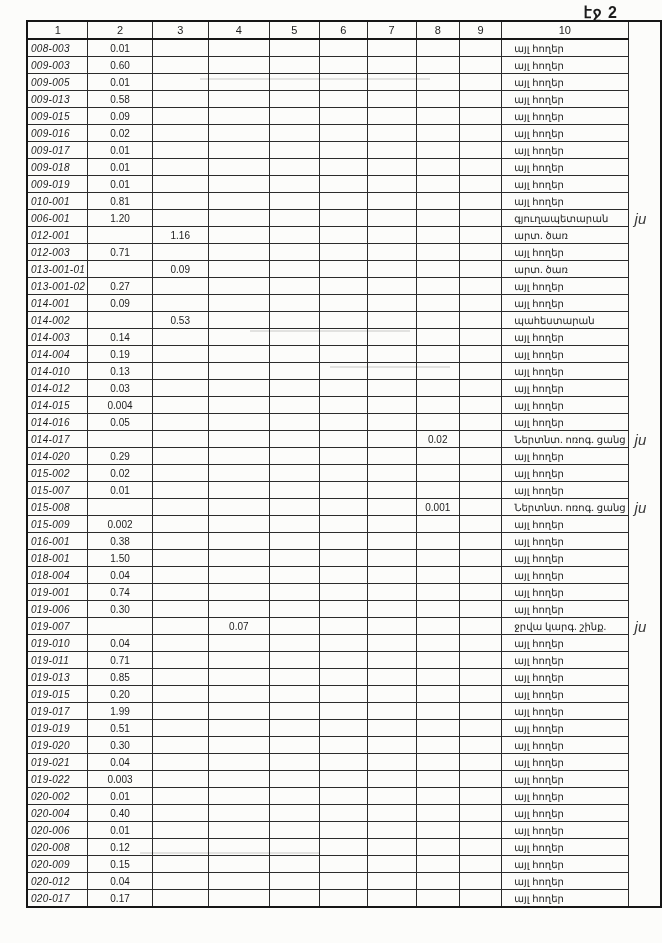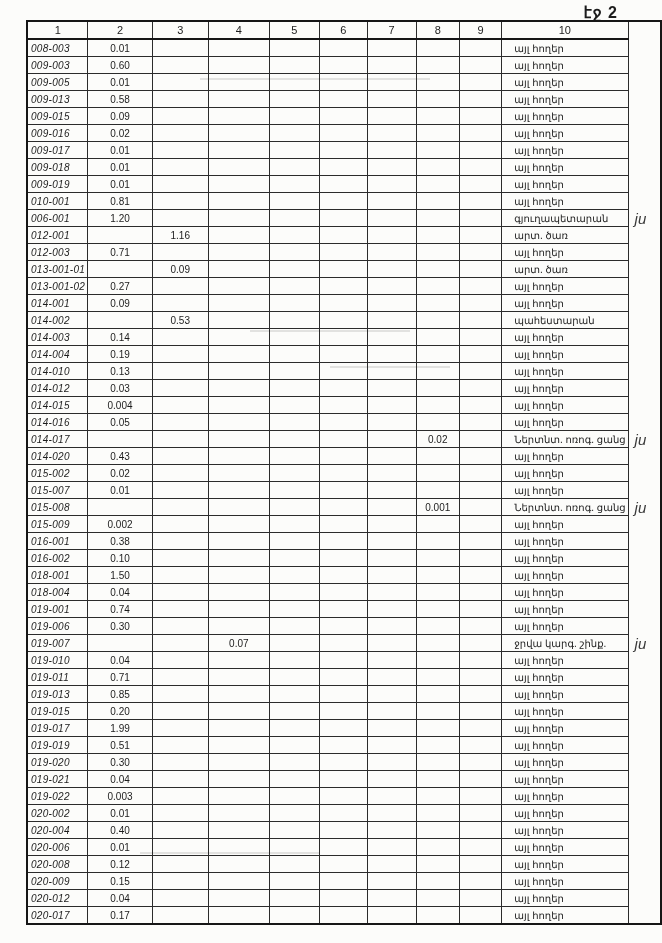--- a/index.html
+++ b/index.html
@@ -413,21 +413,21 @@
           <td class="value-cell"></td>
           <td class="value-cell"></td>
           <td class="value-cell"></td>
           <td class="value-cell">0.02</td>
           <td class="value-cell"></td>
           <td class="type-cell">Ներտնտ. ոռոգ. ցանց</td>
           <td class="note-cell">ju</td>
         </tr>
         <tr>
           <td class="code-cell">014-020</td>
-          <td class="value-cell">0.43</td>
+          <td class="value-cell">0.29</td>
           <td class="value-cell"></td>
           <td class="value-cell"></td>
           <td class="value-cell"></td>
           <td class="value-cell"></td>
           <td class="value-cell"></td>
           <td class="value-cell"></td>
           <td class="value-cell"></td>
           <td class="type-cell">այլ հողեր</td>
           <td class="note-cell"></td>
         </tr>
@@ -479,33 +479,20 @@
           <td class="value-cell"></td>
           <td class="value-cell"></td>
           <td class="value-cell"></td>
           <td class="value-cell"></td>
           <td class="type-cell">այլ հողեր</td>
           <td class="note-cell"></td>
         </tr>
         <tr>
           <td class="code-cell">016-001</td>
           <td class="value-cell">0.38</td>
-          <td class="value-cell"></td>
-          <td class="value-cell"></td>
-          <td class="value-cell"></td>
-          <td class="value-cell"></td>
-          <td class="value-cell"></td>
-          <td class="value-cell"></td>
-          <td class="value-cell"></td>
-          <td class="type-cell">այլ հողեր</td>
-          <td class="note-cell"></td>
-        </tr>
-        <tr>
-          <td class="code-cell">016-002</td>
-          <td class="value-cell">0.10</td>
           <td class="value-cell"></td>
           <td class="value-cell"></td>
           <td class="value-cell"></td>
           <td class="value-cell"></td>
           <td class="value-cell"></td>
           <td class="value-cell"></td>
           <td class="value-cell"></td>
           <td class="type-cell">այլ հողեր</td>
           <td class="note-cell"></td>
         </tr>

